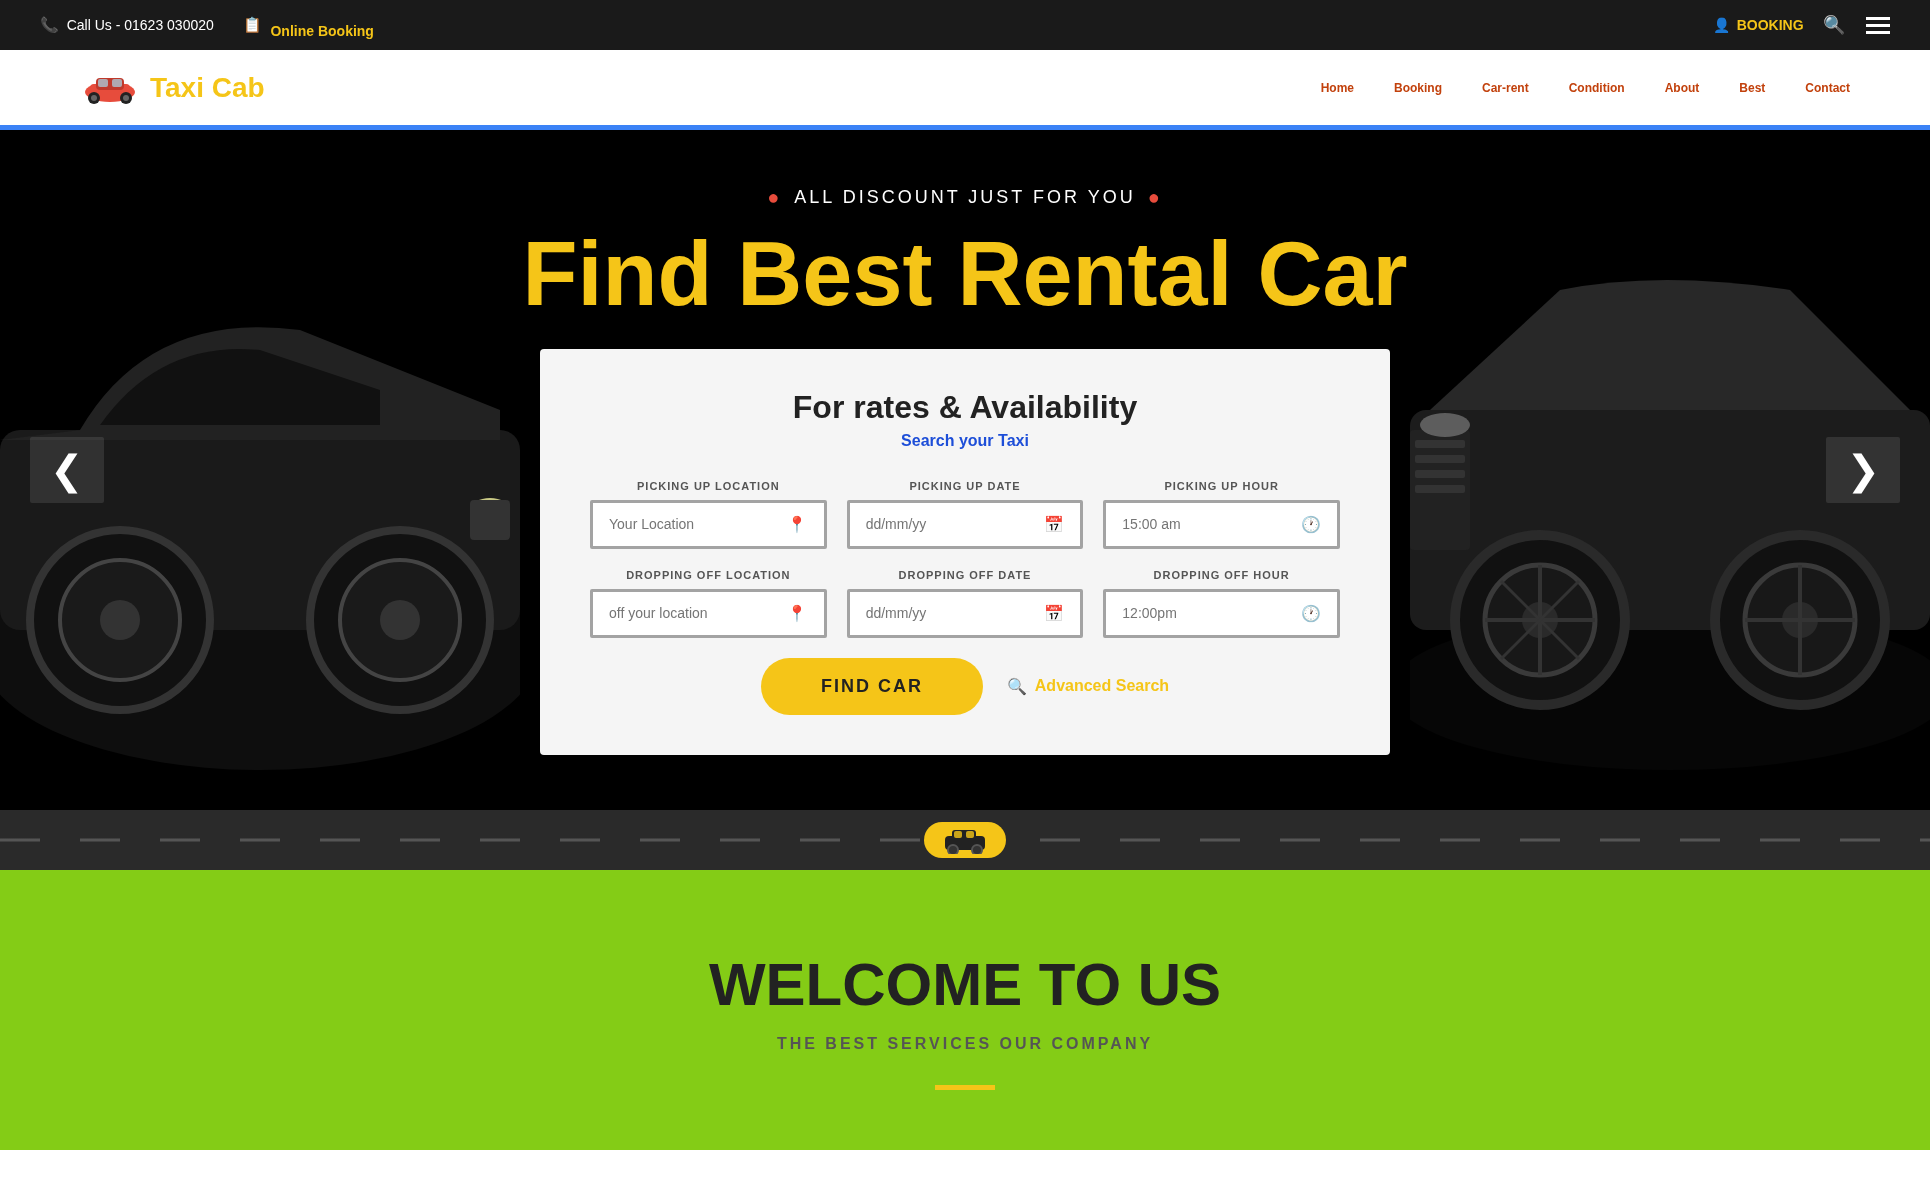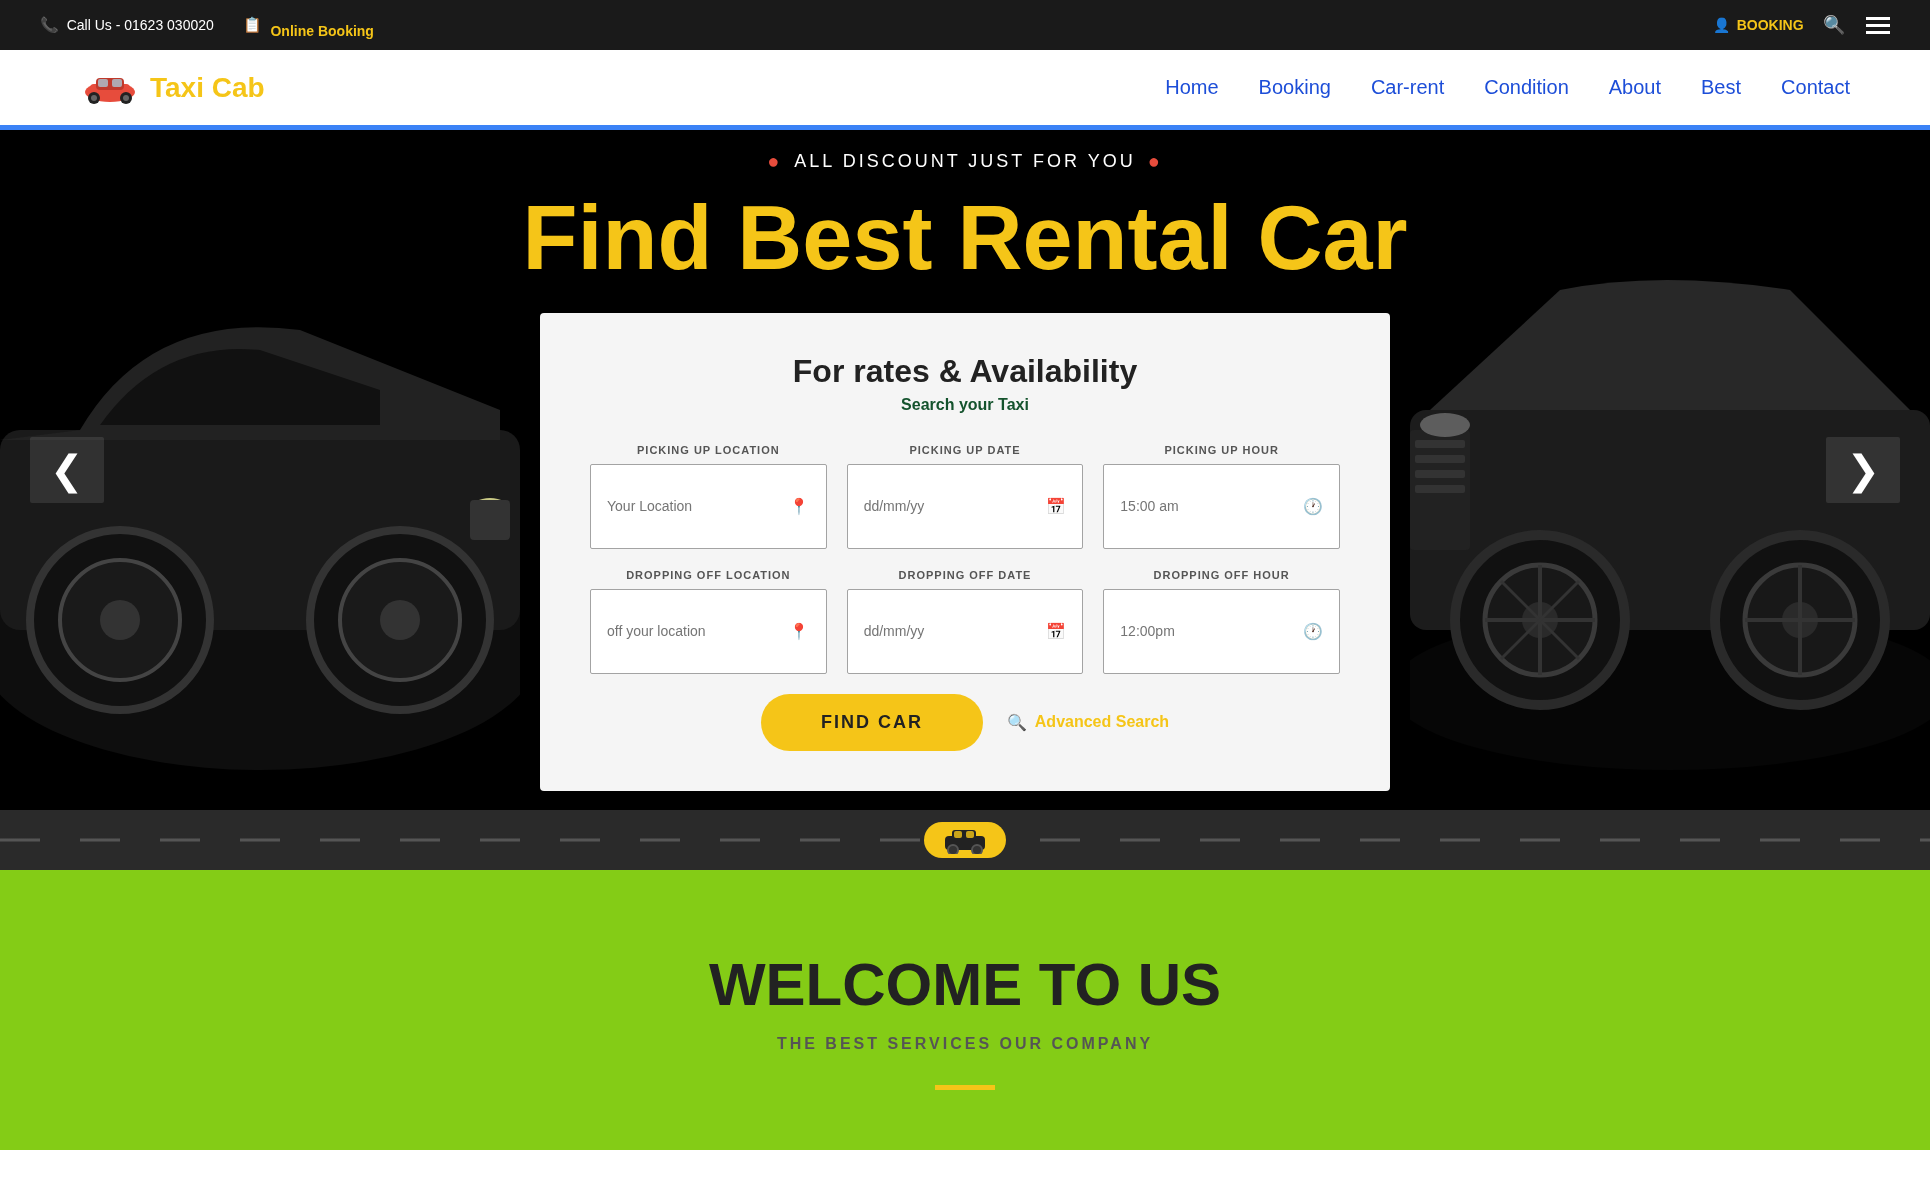--- a/index.html
+++ b/index.html
@@ -32,21 +32,21 @@
       justify-content: space-between;
       padding: 0 80px;
       height: 80px;
       border-bottom: 5px solid #3b82f6;
       position: relative;
       z-index: 10;
     }
     .logo { display: flex; align-items: center; gap: 10px; }
     .logo-text { font-size: 28px; font-weight: bold; color: #f5c518; }
     .nav-links { display: flex; align-items: center; gap: 40px; }
-    .nav-link { font-size: 20px; color: #1d4ed8; text-decoration: none; font-weight: 400; cursor: pointer; }
+    .nav-link { font-size: 12px; color: #c2410c; text-decoration: none; font-weight: 700; cursor: pointer; }
 
     
     .hero {
       background: #000;
       position: relative;
       height: 680px;
       overflow: hidden;
       display: flex;
       align-items: center;
       justify-content: center;
@@ -81,40 +81,40 @@
     
     .search-form-wrapper {
       background: #f5f5f5;
       border-radius: 4px;
       padding: 40px 50px;
       width: 850px;
       margin: 0 auto;
       position: relative;
     }
     .form-title { font-size: 32px; font-weight: bold; color: #222; text-align: center; margin-bottom: 6px; }
-    .form-subtitle { font-size: 16px; font-weight: bold; color: #14532d; text-align: center; margin-bottom: 30px; }
+    .form-subtitle { font-size: 16px; font-weight: bold; color: #1d4ed8; text-align: center; margin-bottom: 30px; }
     .form-grid {
       display: grid;
       grid-template-columns: 1fr 1fr 1fr;
       gap: 20px;
       margin-bottom: 20px;
     }
     .form-group label {
       display: block;
       font-size: 11px;
       font-weight: bold;
       color: #555;
       letter-spacing: 1px;
       text-transform: uppercase;
       margin-bottom: 8px;
     }
     .form-control {
       width: 100%;
-      padding: 32px 16px;
-      border: 1px solid #a3a3a3;
+      padding: 12px 16px;
+      border: 3px solid #a3a3a3;
       border-radius: 2px;
       font-size: 14px;
       color: #aaa;
       background: #fff;
       display: flex;
       align-items: center;
       justify-content: space-between;
       gap: 48px;
     }
     .form-control input {

